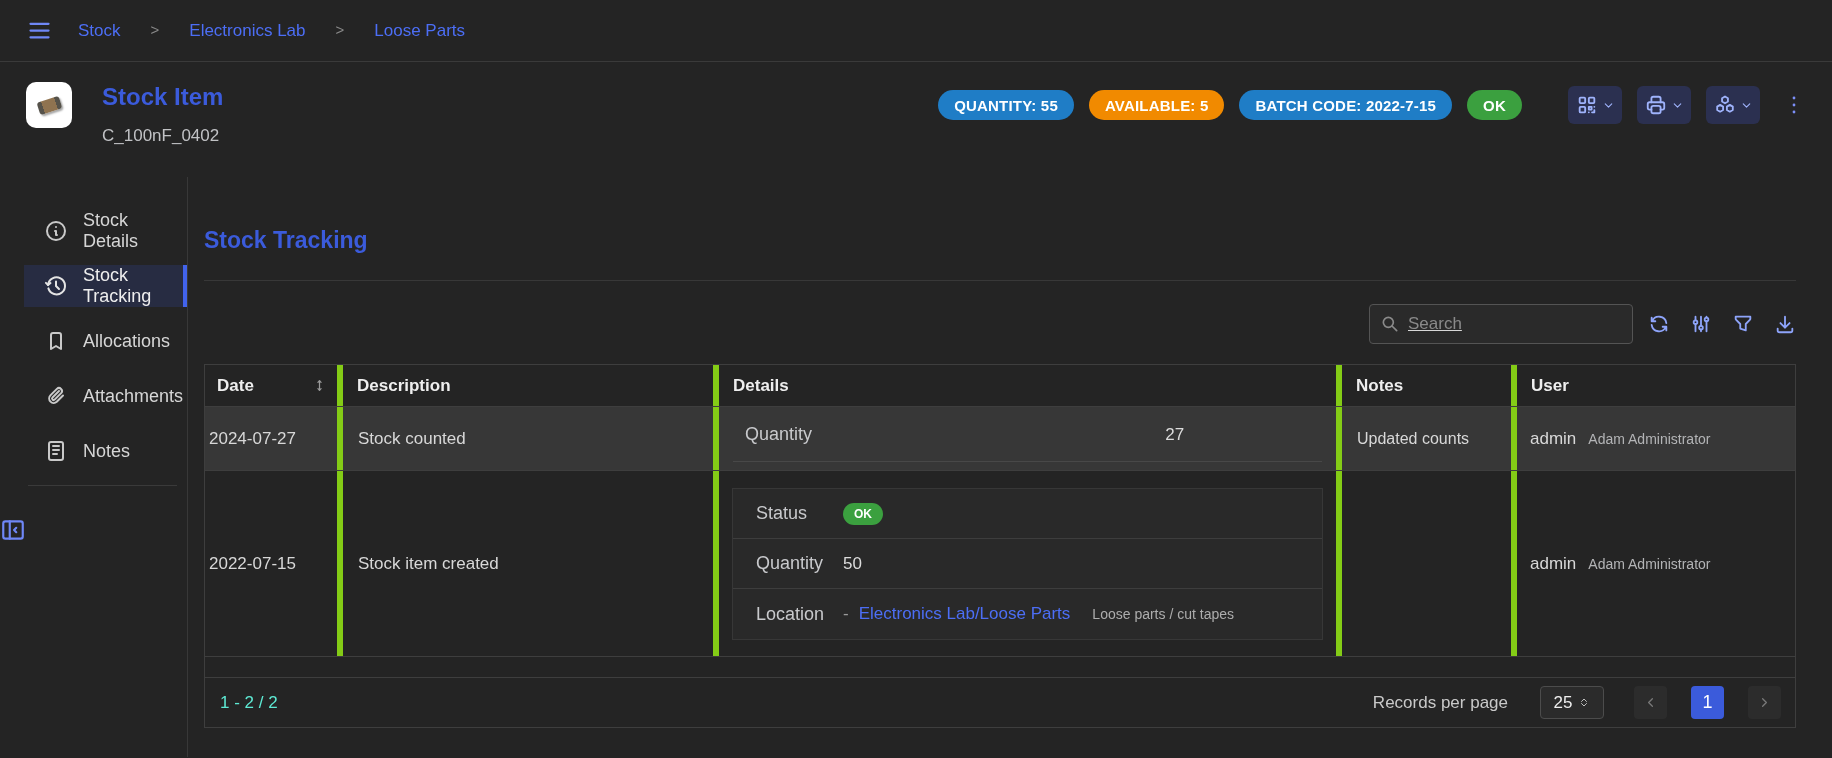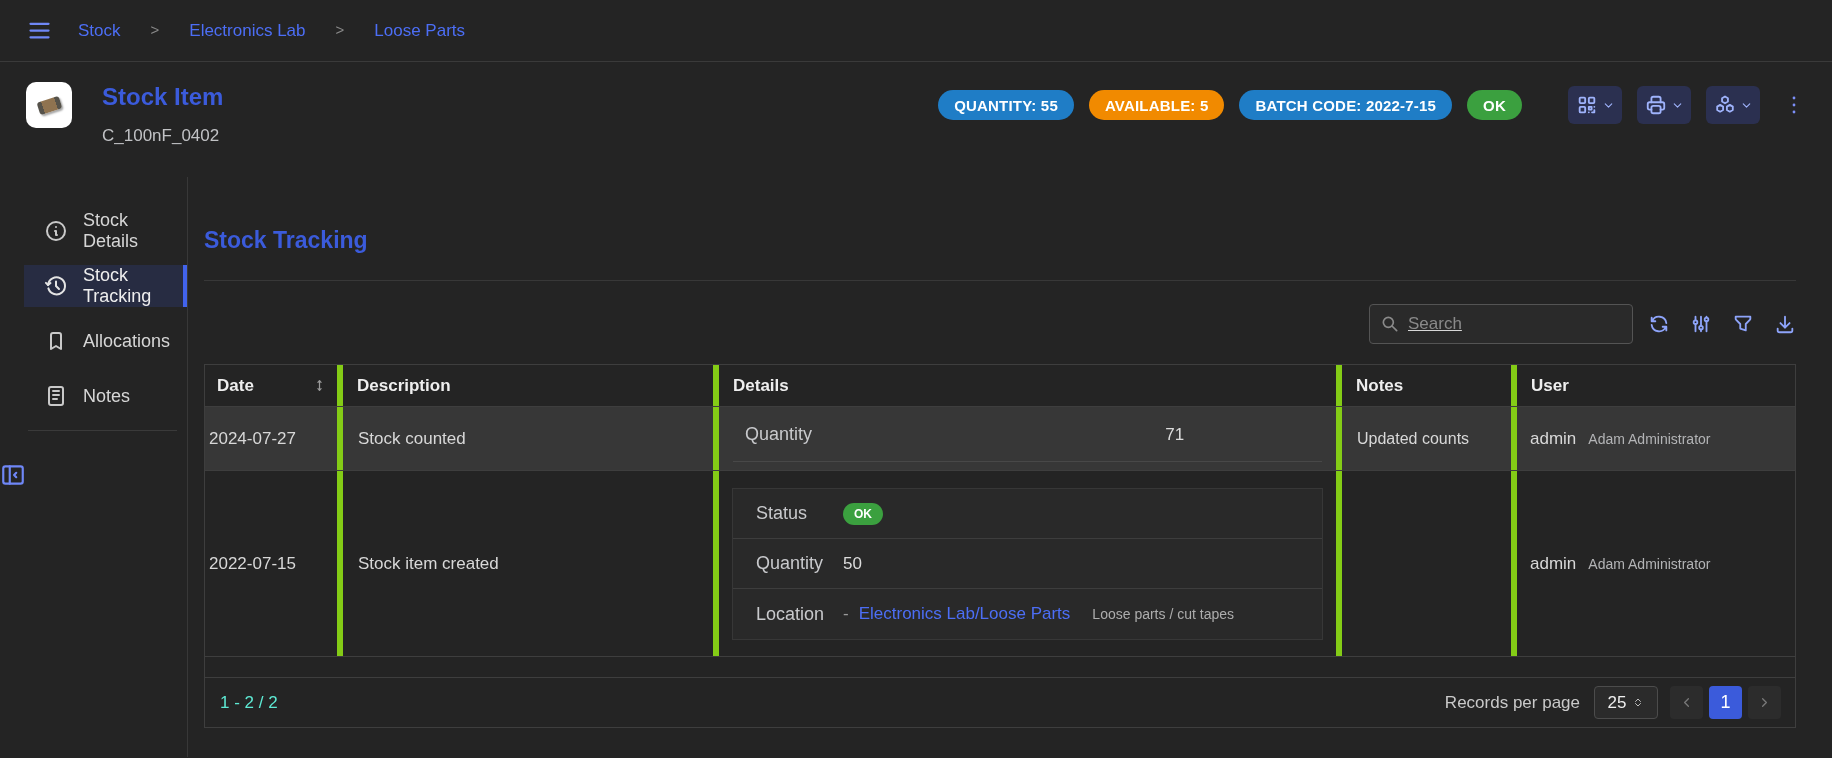--- a/index.html
+++ b/index.html
@@ -85,21 +85,21 @@
   .ok-mini { background:#3ba03f; color:#fff; font-size:12px; font-weight:bold; padding:4px 11px; border-radius:999px; }
   .qty-val { font-size:17px; color:#dcdcdc; }
   .loc-dash { color:#9a9a9a; font-size:17px; }
   .loc-link { color:#4c6ef5; font-size:17px; text-decoration:none; cursor:pointer; margin-left:0; }
   .loc-extra { color:#adadad; font-size:14px; margin-left:12px; }
 
   
   .tfoot-gap { height:20px; }
   .tfoot { border-top:1px solid #3e3e3e; height:50px; display:flex; align-items:center; padding:0 14px 0 15px; }
   .range { font-size:17px; color:#5eead4; }
-  .foot-right { margin-left:auto; display:flex; align-items:center; }
+  .foot-right { margin-left:auto; display:flex; align-items:center;gap:18px; }
   .rpp-label { font-size:17px; color:#c9c9c9; }
   .rpp-select { margin-left:14px; width:64px; height:33px; background:#2b2b2b; border:1px solid #4c4c4c; border-radius:4px; display:flex; align-items:center; justify-content:center; gap:6px; color:#eeeeee; font-size:17px; cursor:pointer; }
   .rpp-select .ud { color:#bdbdbd; }
   .pg-btn { width:33px; height:33px; border-radius:4px; margin-left:12px; display:flex; align-items:center; justify-content:center; font-size:18px; cursor:pointer; }
   .pg-prev, .pg-next { background:#2c2c2c; color:#7a7a7a; }
   .pg-cur { background:#3b5bdb; color:#ffffff; margin-left:6px; }
   .pg-next { margin-left:6px; }
 </style>
 </head>
 <body>
@@ -215,20 +215,28 @@
       <span class="si">
         <svg class="i" width="24" height="24" viewBox="0 0 24 24">
             <path d="M9 4h6a2 2 0 0 1 2 2v14l-5-3l-5 3V6a2 2 0 0 1 2-2z"></path>
           </svg>
       </span>
       <span>Allocations</span>
     </div>
     <div class="side-item">
       <span class="si">
         <svg class="i" width="24" height="24" viewBox="0 0 24 24">
+            <path d="M15 7l-6.5 6.5a1.5 1.5 0 0 0 2.12 2.12L17.12 9.12a3 3 0 0 0-4.24-4.24L6.38 11.38a4.5 4.5 0 0 0 6.36 6.36L19 11.5"></path>
+          </svg>
+      </span>
+      <span>Attachments</span>
+    </div>
+    <div class="side-item">
+      <span class="si">
+        <svg class="i" width="24" height="24" viewBox="0 0 24 24">
             <rect x="5" y="3" width="14" height="18" rx="2"></rect>
             <path d="M9 7h6M9 11h6M9 15h4"></path>
           </svg>
       </span>
       <span>Notes</span>
     </div>
     <div class="side-div"></div>
     <span class="collapse-btn">
       <svg class="i" width="26" height="26" viewBox="0 0 24 24">
           <rect x="3" y="4" width="18" height="16" rx="2"></rect>
@@ -300,21 +308,21 @@
         <div>Notes</div>
         <div>User</div>
       </div>
 
       <div class="trow row r1">
         <div class="c-date">2024-07-27</div>
         <div class="c-desc">Stock counted</div>
         <div>
           <div class="kv1">
             <span class="k">Quantity</span>
-            <span class="v">71</span>
+            <span class="v">27</span>
           </div>
         </div>
         <div class="c-notes">Updated counts</div>
         <div class="c-user">
           <span class="u-name">admin</span>
           <span class="u-full">Adam Administrator</span>
         </div>
       </div>
 
       <div class="trow row r2">

